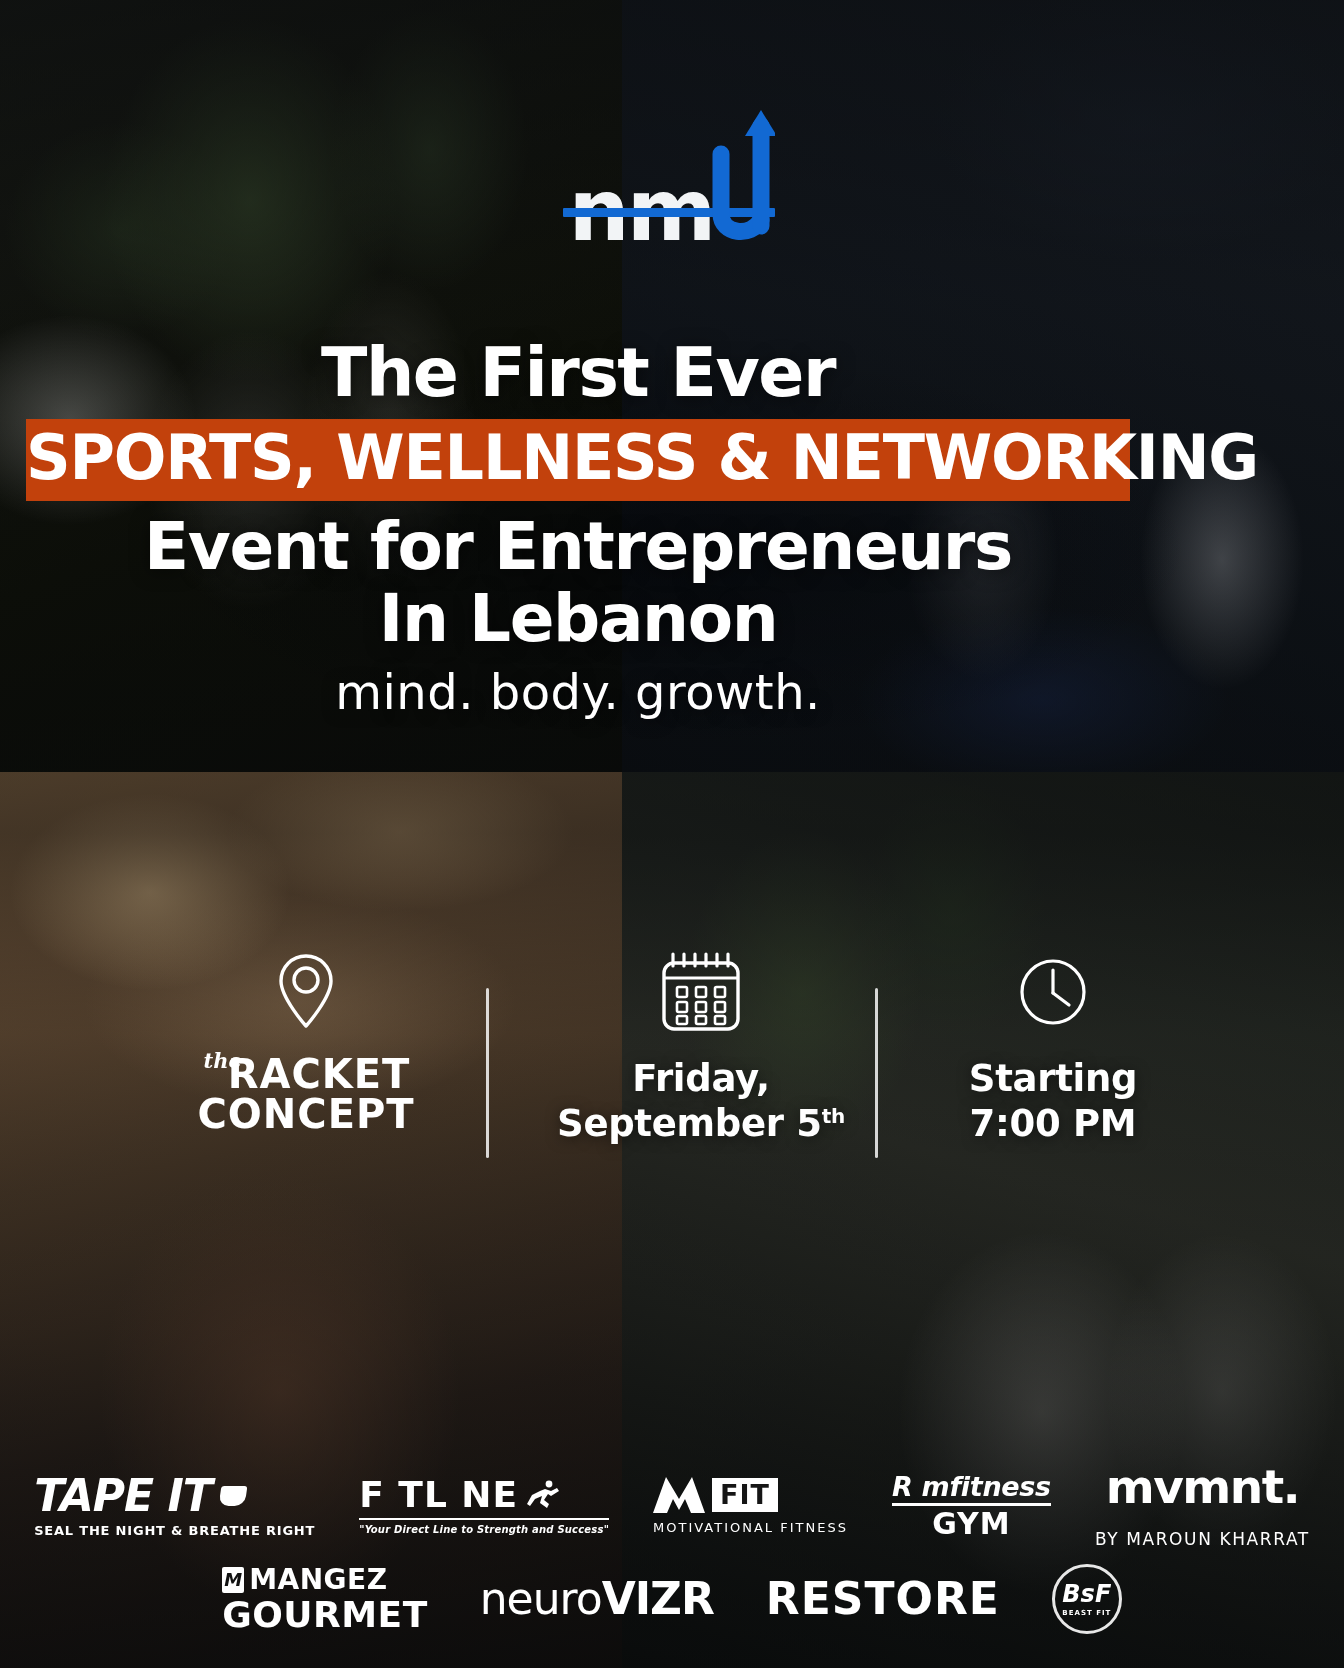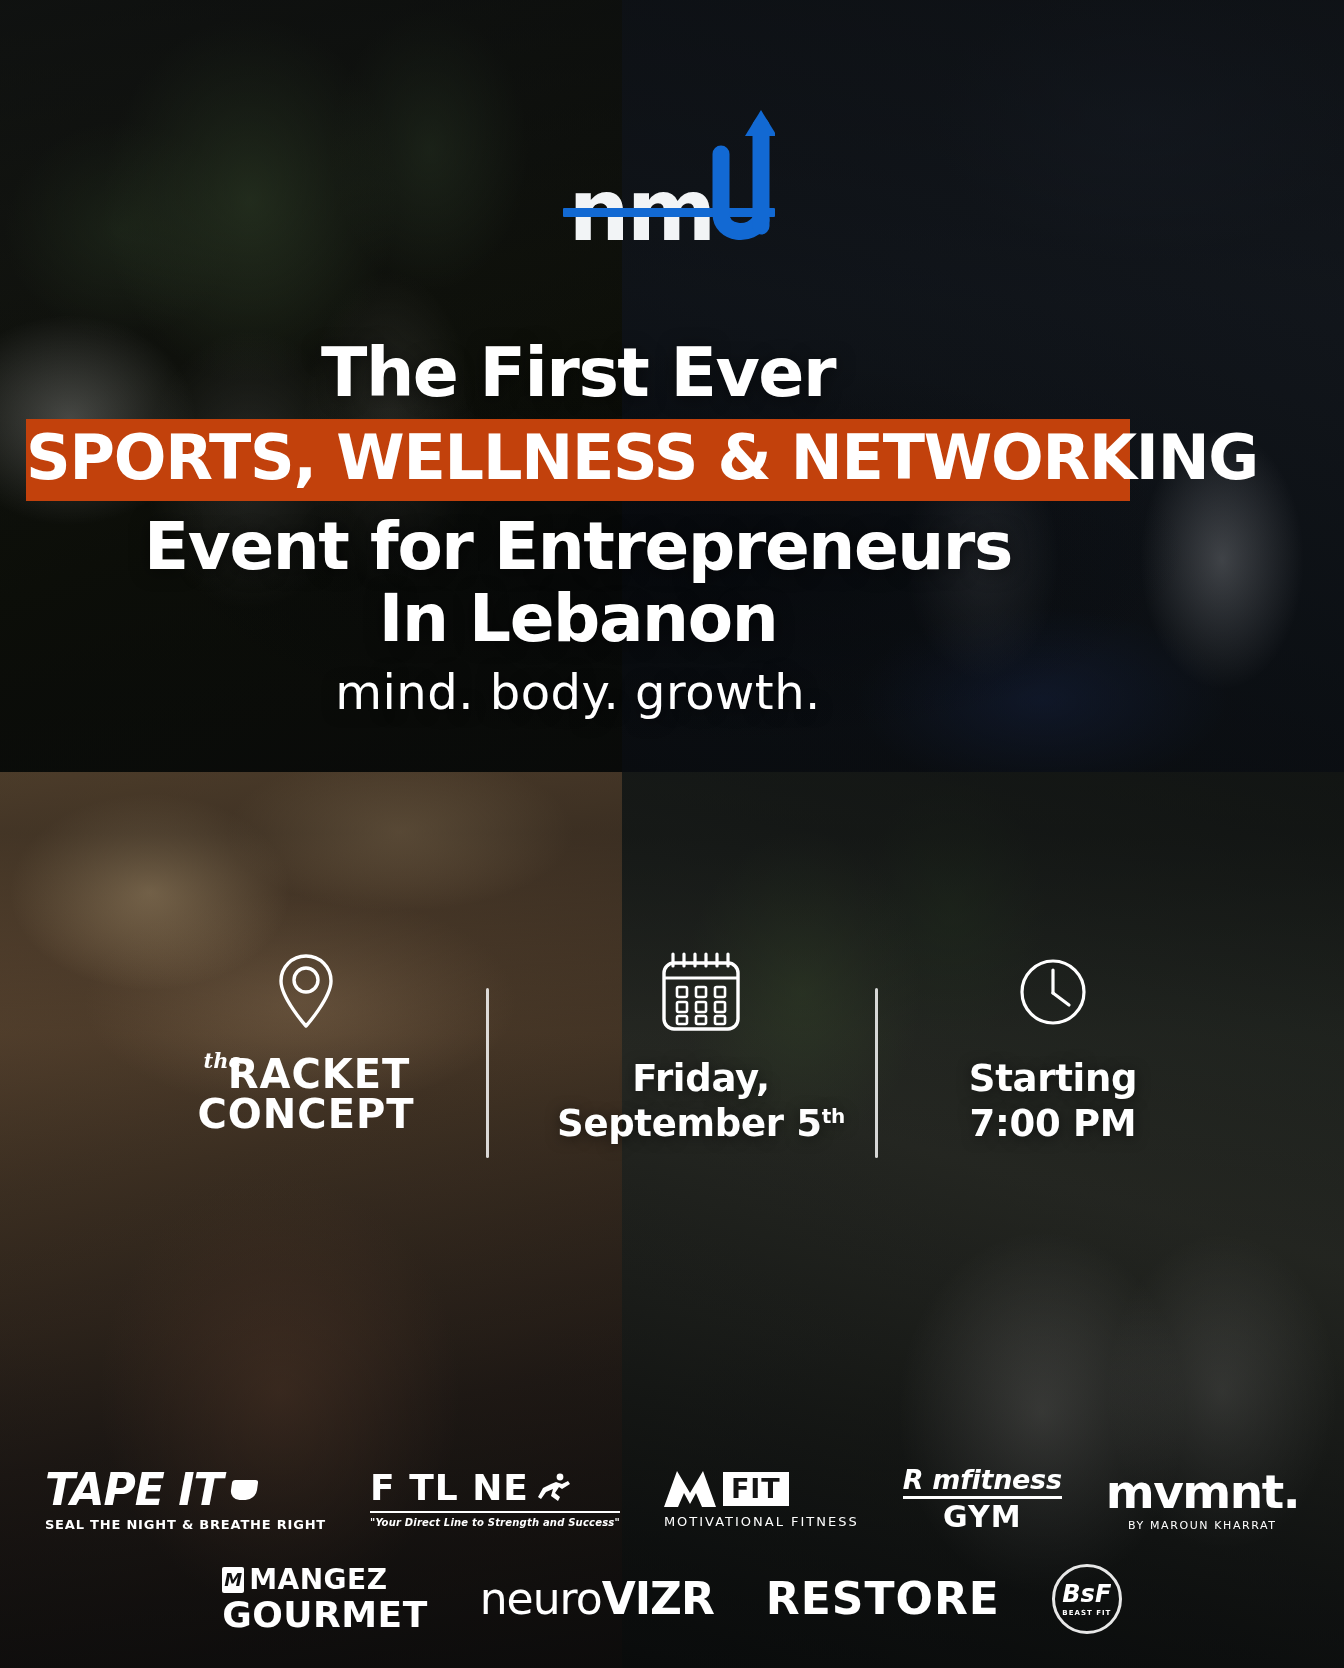--- a/index.html
+++ b/index.html
@@ -178,21 +178,21 @@
     font-family:"DejaVu Sans", sans-serif;
     font-size:37px; font-weight:700; line-height:1.22;
     letter-spacing:-.3px;
     text-shadow:0 2px 14px rgba(0,0,0,.5);
   }
   .info-text .sup { font-size:20px; vertical-align:super; }
 
   
   .sponsors {
     position:absolute; left:0; bottom:34px; width:1344px;
-    display:flex; flex-direction:column; gap:32px; align-items:center;
+    display:flex; flex-direction:column; gap:16px; align-items:center;
   }
   .sp-row { display:flex; align-items:center; justify-content:center; gap:46px; }
   .sp-row.r1 { gap:44px; }
   .sp-row.r2 { gap:52px; }
 
   .sp { color:#ffffff; text-align:center; font-family:"DejaVu Sans", sans-serif; line-height:1; }
 
   
   .sp-tape .t1 {
     font-size:44px; font-weight:700; font-style:italic;
@@ -222,21 +222,21 @@
   .sp-fitline .fl-rule { height:2px; background:#fff; margin-top:5px; }
   .sp-fitline .f2 { font-size:10px; font-weight:700; font-style:italic; margin-top:5px; letter-spacing:.2px; }
 
   
   .sp-rom .r1 { font-size:27px; font-weight:700; font-style:italic; letter-spacing:-.3px; }
   .sp-rom .r2 { font-size:30px; font-weight:700; letter-spacing:1px; margin-top:2px; }
   .sp-rom .r-rule { height:3px; background:#fff; margin:3px 0; }
 
   
   .sp-mvmnt .v1 { font-size:47px; font-weight:700; letter-spacing:-1.5px; }
-  .sp-mvmnt .v2 { font-size:11px; font-weight:400; letter-spacing:1.6px; margin-top:5px; }
+  .sp-mvmnt .v2 { font-size:17px; font-weight:400; letter-spacing:1.6px; margin-top:21px; }
 
   
   .sp-mangez .g-top { display:flex; align-items:center; gap:5px; }
   .sp-mangez .gmark {
     width:22px; height:26px; background:#fff; color:#111;
     font-size:18px; font-weight:700; font-style:italic;
     display:flex; align-items:center; justify-content:center;
     border-radius:2px;
   }
   .sp-mangez .g1 { font-size:28px; font-weight:700; letter-spacing:.5px; }

